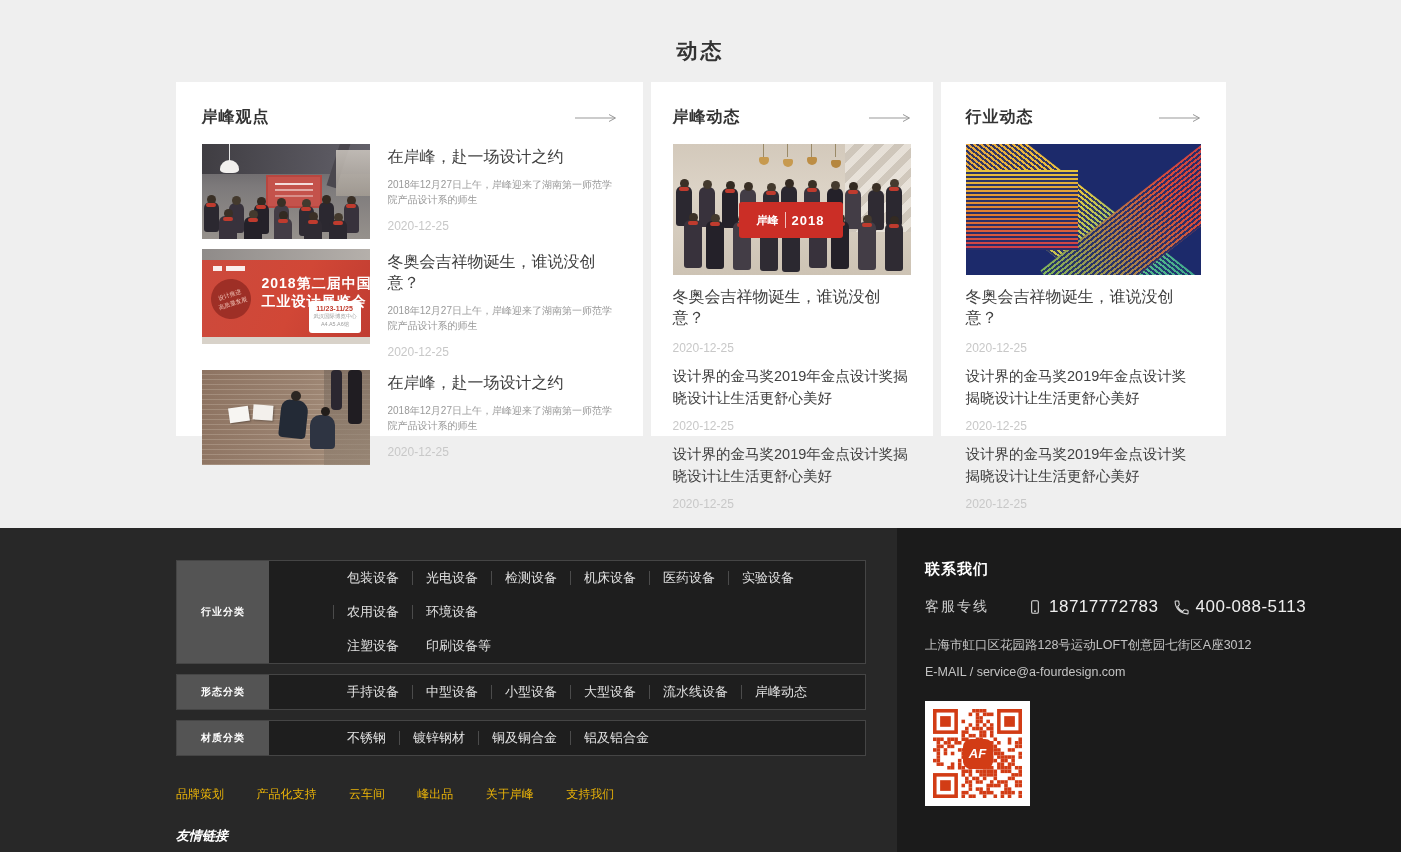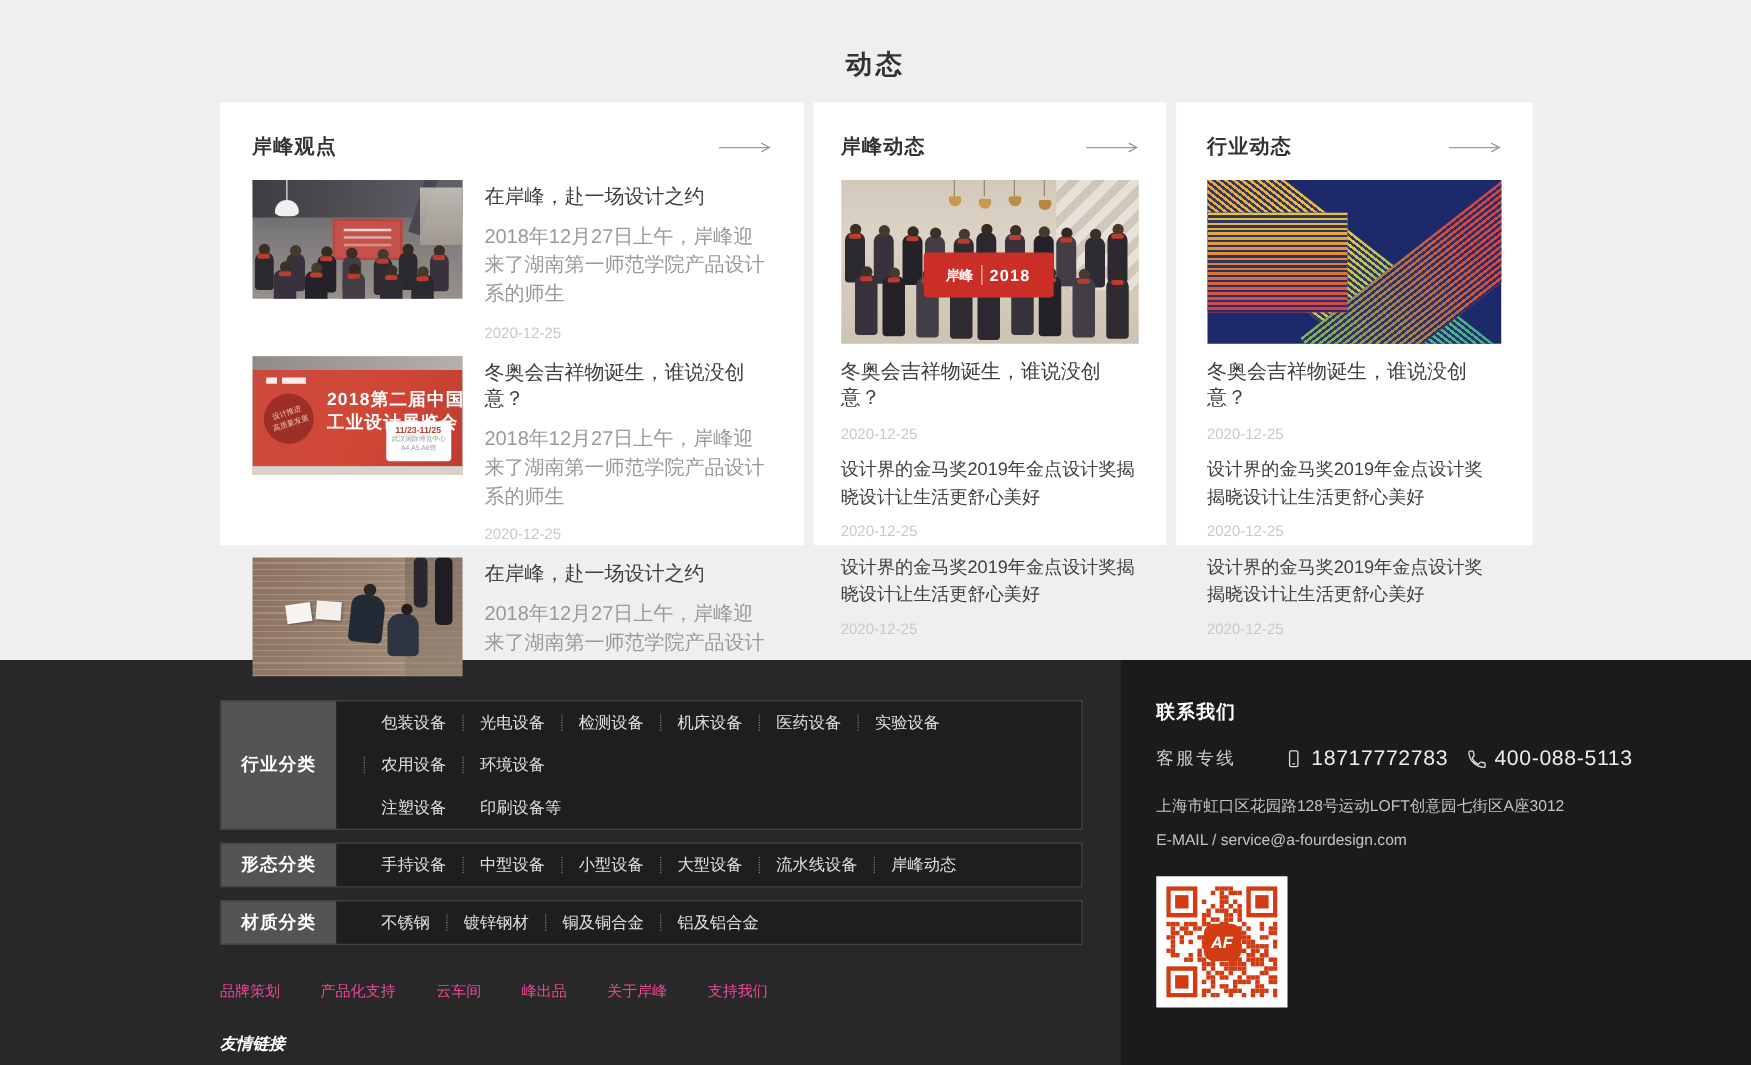--- a/index.html
+++ b/index.html
@@ -18,21 +18,21 @@
   .card-end  { width:285px; padding:25px 25px; }
   .card-header { display:flex; justify-content:space-between; align-items:center; margin-bottom:16px; }
   .card-header h2 { font-size:16px; color:#333; font-weight:bold; letter-spacing:1px; }
   .more-arrow { cursor:pointer; }
 
   
   .vp-item { display:flex; margin-bottom:10px; cursor:pointer; }
   .thumb { position:relative; overflow:hidden; width:168px; height:95px; flex-shrink:0; }
   .vp-text { margin-left:18px; width:231px; }
   .vp-text h3 { font-size:16px; color:#404040; font-weight:normal; margin:3px 0 10px; }
-  .vp-text p { font-size:16px; color:#999; line-height:1.45; margin-bottom:9px; }
+  .vp-text p { font-size:10px; color:#999; line-height:1.45; margin-bottom:9px; }
   .date { font-size:12px; color:#c8c8c8; }
 
   
   .feat-thumb { position:relative; overflow:hidden; width:100%; height:131px; }
   .feat-title { font-size:16px; color:#404040; font-weight:normal; margin:12px 0 9px; cursor:pointer; }
   .feed-item { margin-top:9px; cursor:pointer; }
   .feed-item h4 { font-size:14.5px; color:#404040; font-weight:normal; line-height:1.55; margin-bottom:6px; }
 
   
   .crowd { position:absolute; inset:0; overflow:hidden; }
@@ -93,28 +93,28 @@
   .the-b3 { right:-60px; top:-46px; width:280px; height:64px; transform:rotate(-38deg); transform-origin:right top;
     background:repeating-linear-gradient(0deg,rgba(28,42,107,.9) 0 2px,transparent 2px 4px),
                linear-gradient(90deg,#7fb65a,#d84a3a 55%,#c23a52); }
 
   
   footer { display:flex; height:324px; }
   .footer-left { width:897px; background:#282828; padding:32px 0 0 176px; }
   .footer-right { flex:1; background:#1b1b1b; padding:32px 0 0 28px; }
 
   .cat-row { width:690px; border:1px solid #454545; background:#1e1e1e; display:flex; margin-bottom:10px; }
-  .cat-label { width:92px; background:#545454; color:#fff; font-size:14px; font-weight:bold; display:flex; align-items:center; justify-content:center; flex-shrink:0; letter-spacing:1px; }
-  .cat-links { display:flex; flex-wrap:wrap; align-items:center; padding:0 22px; flex:1; }
+  .cat-label { width:92px; background:#545454; color:#fff; font-size:10px; font-weight:bold; display:flex; align-items:center; justify-content:center; flex-shrink:0; letter-spacing:1px; }
+  .cat-links { display:flex; flex-wrap:wrap; align-items:center; padding:0 22px; flex:1;margin-left:42px; }
   .cl { position:relative; padding:0 9px 0 10px; margin:0 4px; font-size:13px; color:#e0e0e0; line-height:34px; cursor:pointer; white-space:nowrap; }
   .cl.sp::before { content:''; position:absolute; left:-4px; top:50%; transform:translateY(-50%); height:13px; width:0; border-left:1px dotted #787878; }
   .brk { flex-basis:100%; height:0; }
 
   .foot-nav { margin-top:28px; }
-  .foot-nav span { font-size:12px; color:#ec4899; margin-right:28px; cursor:pointer; }
+  .foot-nav span { font-size:12px; color:#eab308; margin-right:28px; cursor:pointer; }
   .friend { margin-top:24px; font-size:13px; font-weight:bold; color:#fff;font-style:italic; }
 
   .contact-heading { font-size:15px; font-weight:bold; color:#fff; letter-spacing:1px; }
   .hotline { margin-top:18px; display:flex; align-items:center; }
   .hotline .lbl { font-size:14px; color:#ccc; letter-spacing:2px; margin-right:24px; }
   .hotline .num { font-size:17px; color:#eee; letter-spacing:.5px; cursor:pointer; }
   .hotline svg { margin:0 6px 0 14px; }
   .address { margin-top:20px; font-size:12.5px; color:#c4c4c4; }
   .email { margin-top:11px; font-size:12.5px; color:#c4c4c4; }
   .qr { margin-top:22px; width:105px; height:105px; background:#fff; position:relative; padding:8px; }

